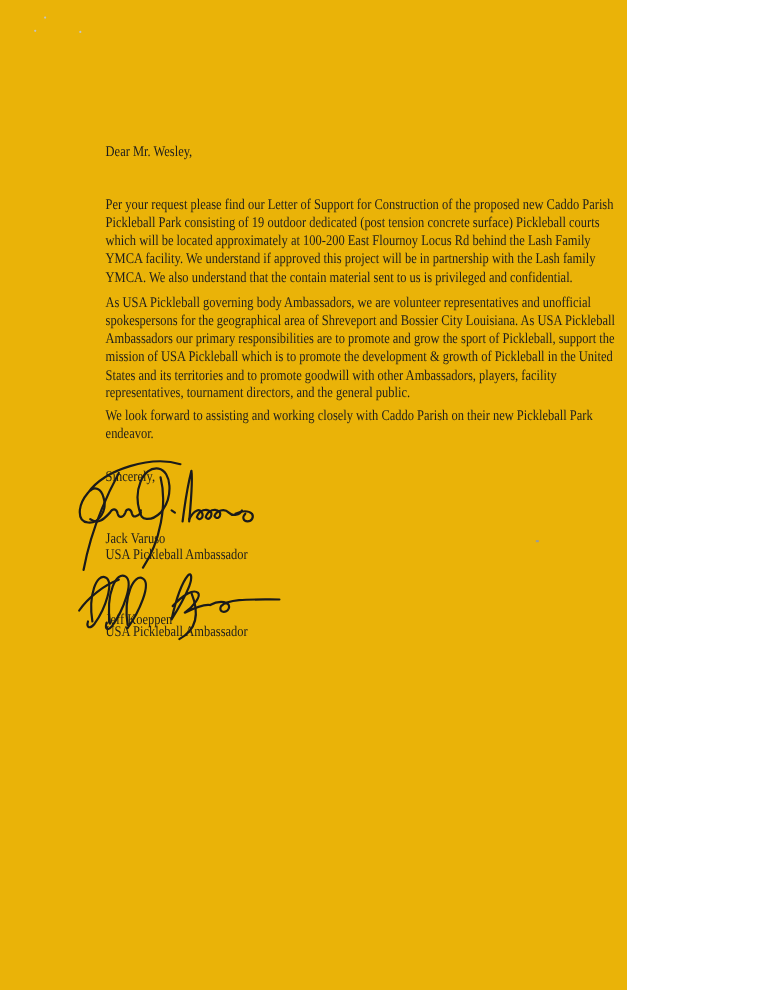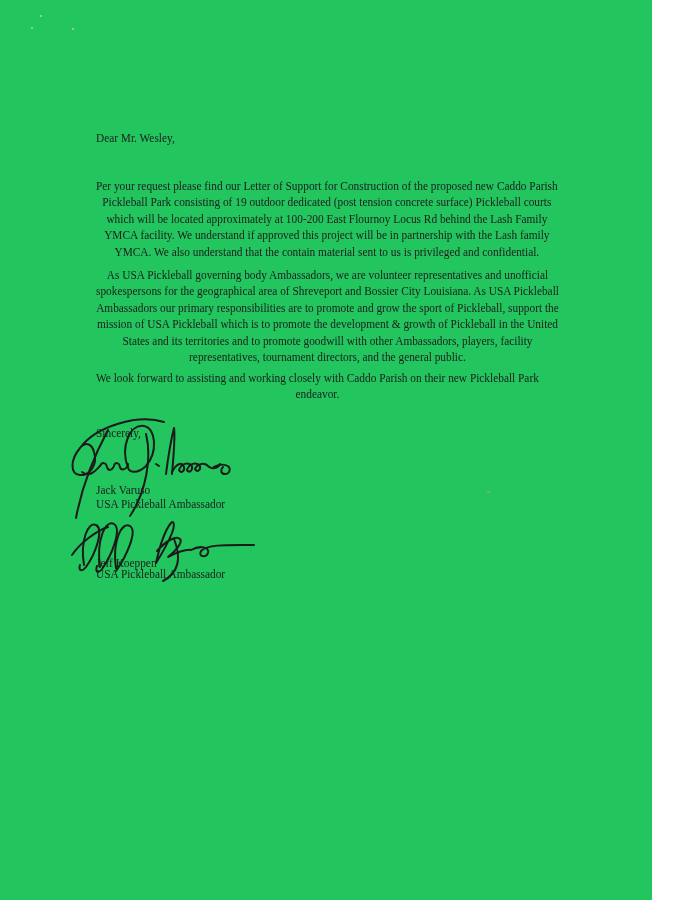--- a/index.html
+++ b/index.html
@@ -3,24 +3,23 @@
 <meta charset="utf-8">
 <style>
   html, body { margin: 0; padding: 0; }
   body {
     width: 695px; height: 900px;
     background: #ffffff;
     font-family: "Liberation Serif", serif;
   }
   .page {
     position: relative;
-    width: 652px; height: 900px;
-    background: #22c55e;
+    width: 570px; height: 900px;
+    background: #eab308;
     overflow: hidden;
-    text-align: center;
   }
   
   .text-layer {
     position: absolute;
     left: 96px; top: 0;
     width: 660px; height: 900px;
     transform: scaleX(0.84);
     transform-origin: 0 0;
     color: #1d1d1d;
     font-size: 13.5px;

